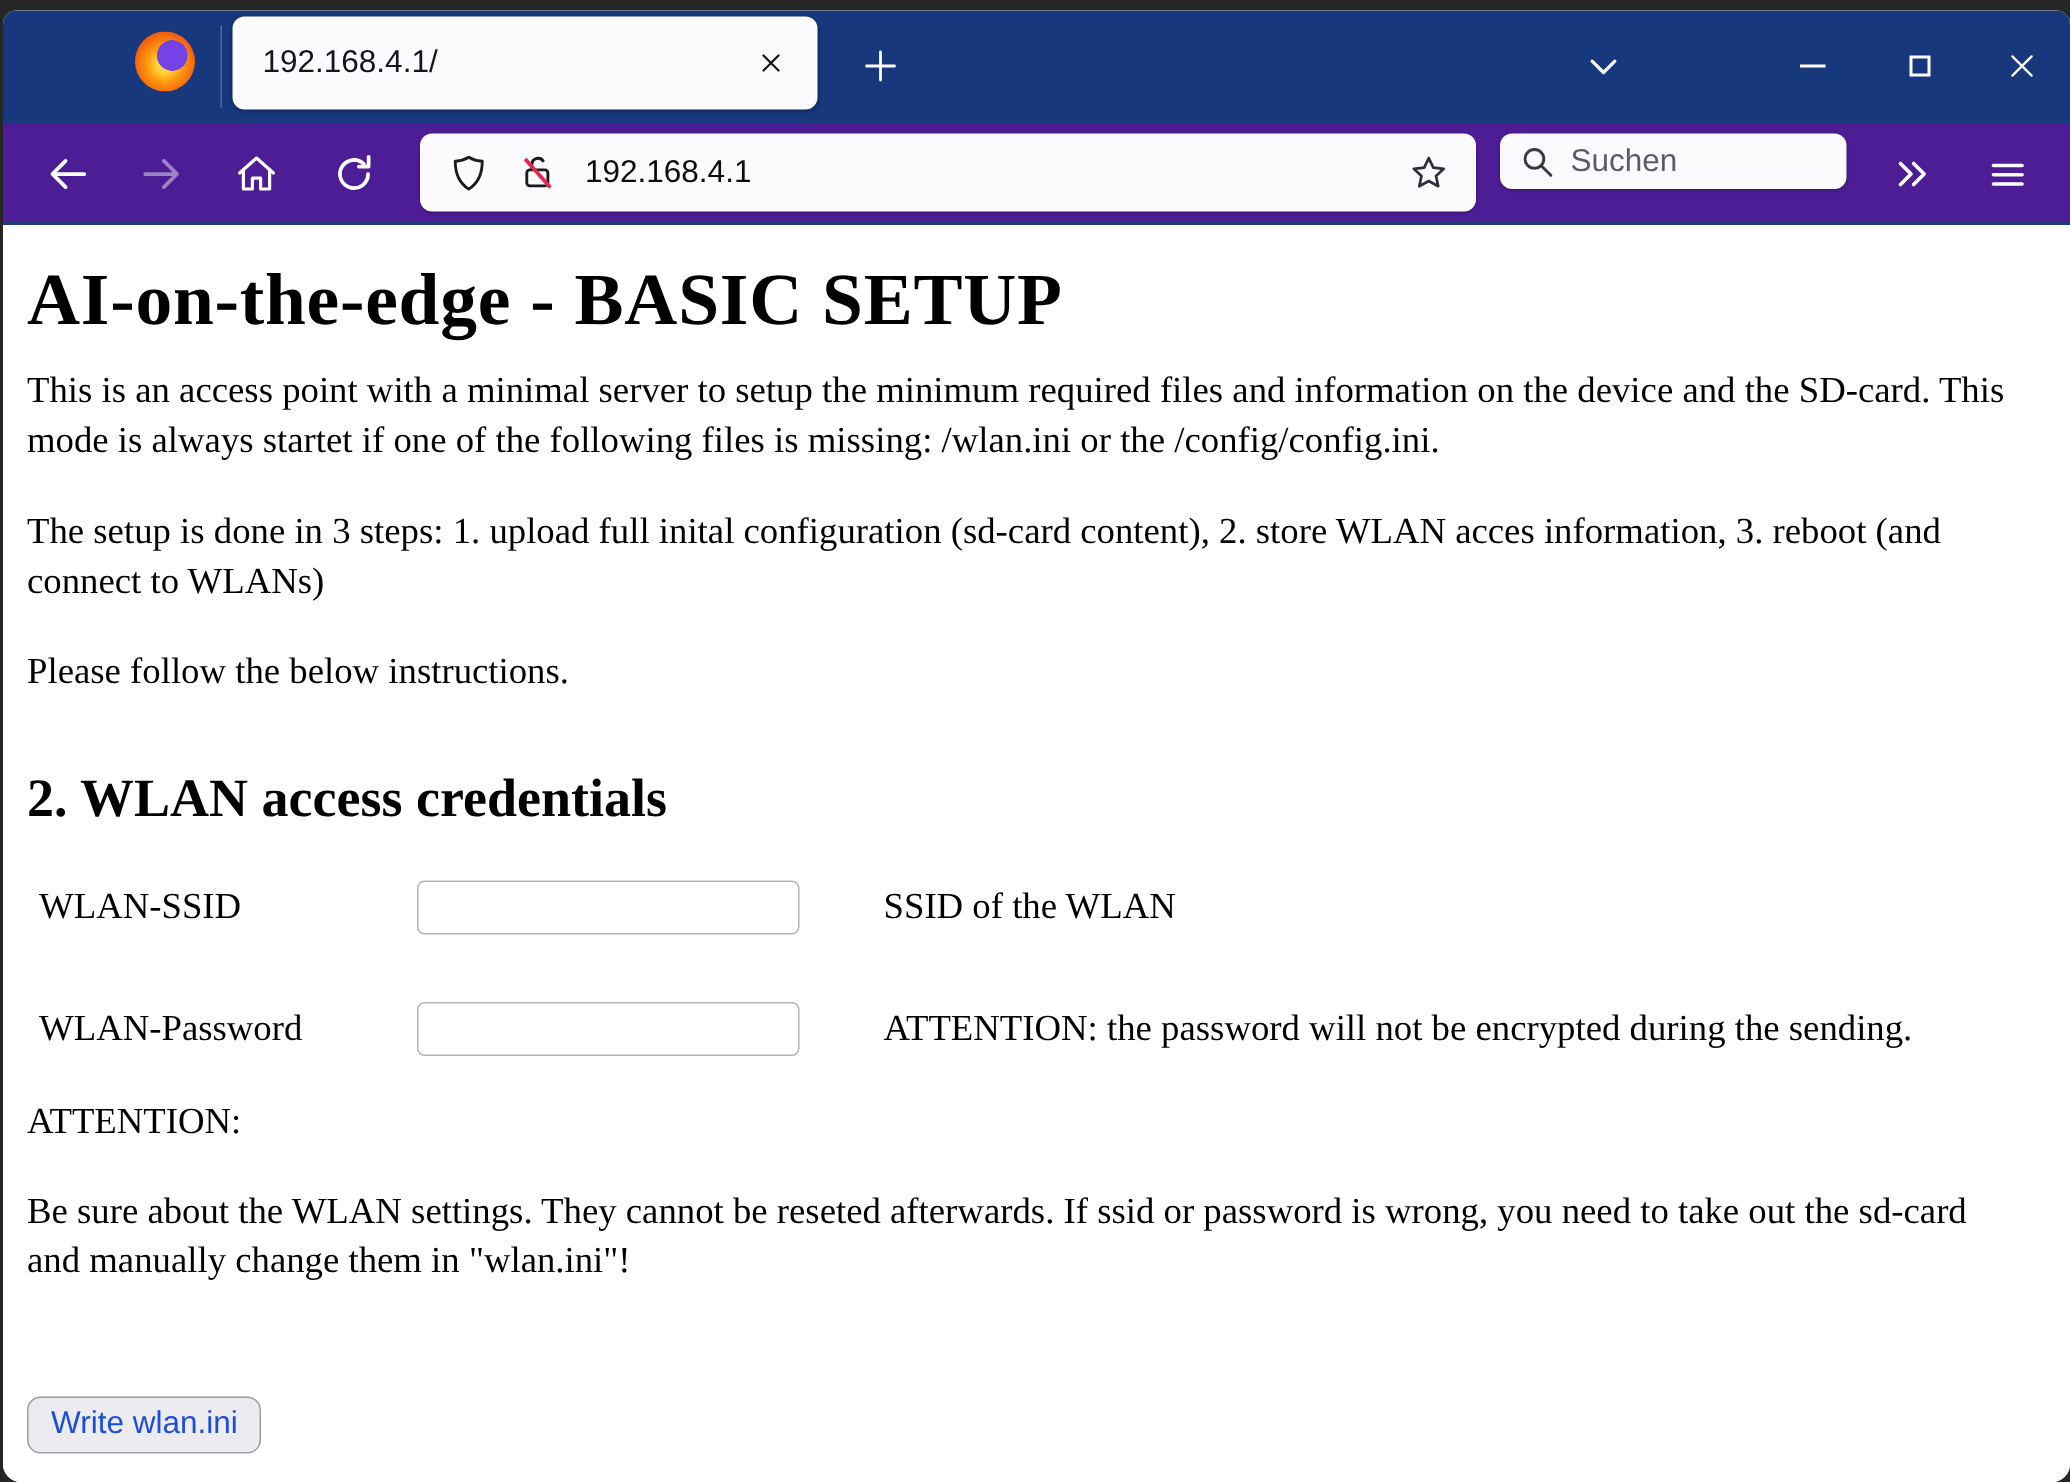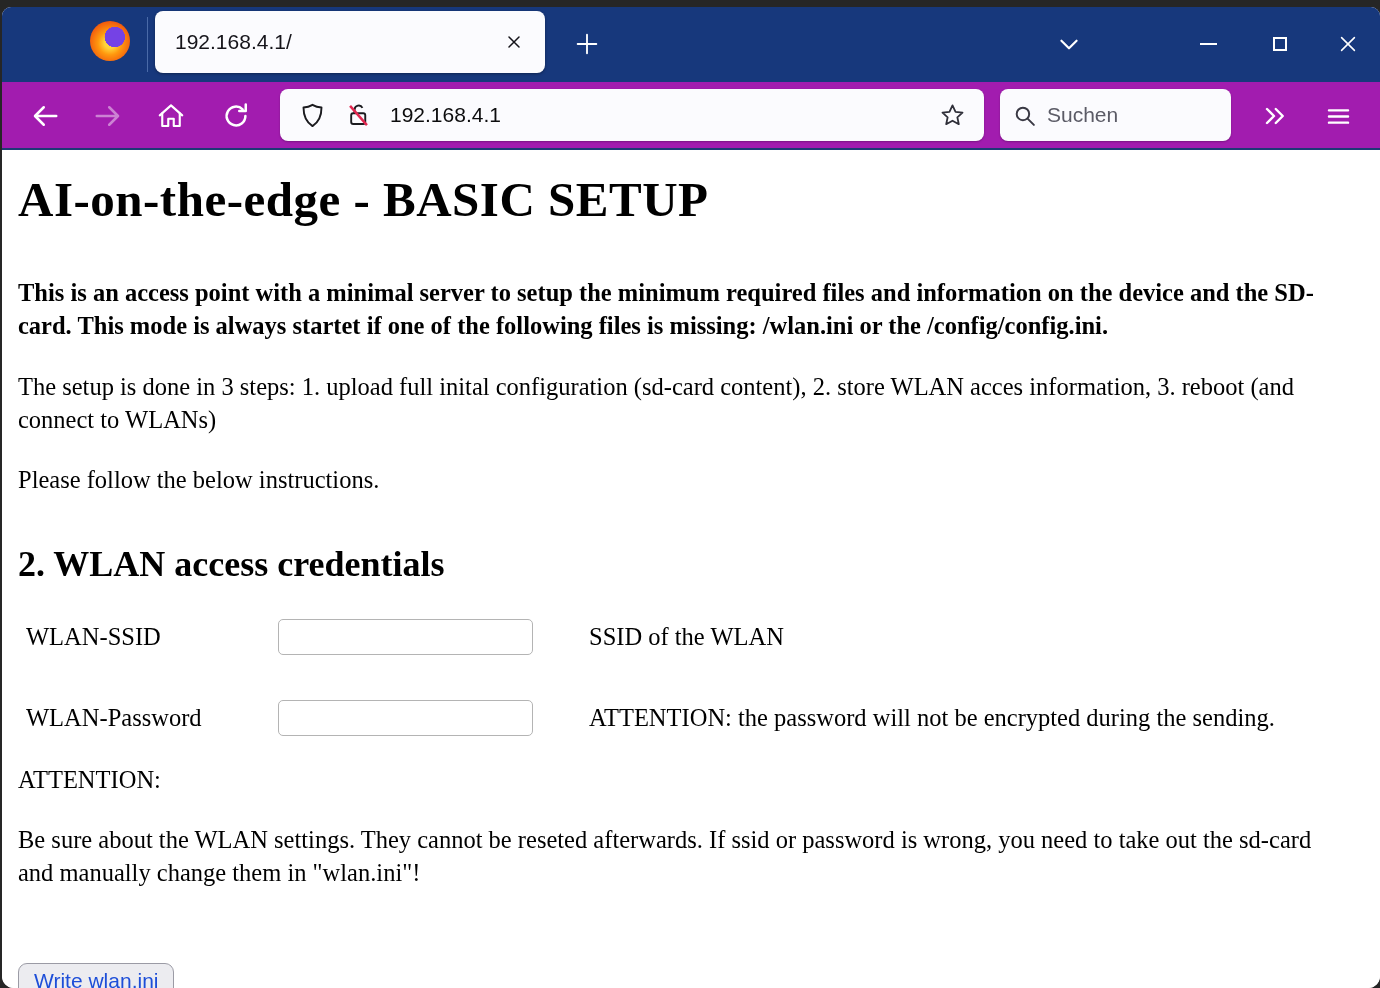--- a/index.html
+++ b/index.html
@@ -33,56 +33,56 @@
   .newtab-btn { position:absolute; left:565px; top:17px; width:40px; height:40px; }
   .tablist-btn { position:absolute; left:1047px; top:17px; width:40px; height:40px; }
   .win-min { position:absolute; left:1183px; top:14px; width:46px; height:46px; }
   .win-max { position:absolute; left:1255px; top:14px; width:46px; height:46px; }
   .win-close { position:absolute; left:1323px; top:14px; width:46px; height:46px; }
   .min-bar { width:17px; height:2px; background:#fff; }
   .max-box { width:14px; height:14px; border:2px solid #fff; }
 
   
   .toolbar {
-    position:relative; height:68px; background:#a21caf; flex:0 0 auto;
+    position:relative; height:68px; background:#4c1d95; flex:0 0 auto;
     border-bottom:2px solid #1d3a75;
   }
   .nav-btn { position:absolute; top:16px; width:36px; height:36px; border-radius:6px; }
   .nav-back { left:25px; } .nav-fwd { left:88px; opacity:.45; } .nav-home { left:151px; } .nav-reload { left:216px; }
   .urlbar {
     position:absolute; left:278px; top:7px; width:704px; height:52px;
     background:#fbfbfe; border-radius:8px; display:flex; align-items:center; padding:0 14px;
     box-shadow:0 1px 2px rgba(0,0,0,.25);
   }
   .urlbar .gap { width:10px; }
   .url-input {
     flex:1 1 auto; border:none; outline:none; background:transparent;
     font-size:21px; color:#0c0c0d; font-family:"Liberation Sans", sans-serif; padding-left:14px;
   }
   .searchbar {
-    position:absolute; left:998px; top:7px; width:231px; height:52px;
+    position:absolute; left:998px; top:7px; width:231px; height:37px;
     background:#fbfbfe; border-radius:8px; display:flex; align-items:center; padding:0 12px;
     box-shadow:0 1px 2px rgba(0,0,0,.25);
   }
   .search-input {
     flex:1 1 auto; width:60px; border:none; outline:none; background:transparent;
     font-size:21px; color:#15141a; font-family:"Liberation Sans", sans-serif; padding-left:10px;
   }
   .search-input::placeholder { color:#5b5b66; opacity:1; }
   .overflow-btn { position:absolute; left:1253px; top:16px; width:38px; height:36px; border-radius:6px; }
   .menu-btn { position:absolute; left:1317px; top:16px; width:38px; height:36px; border-radius:6px; }
 
   
   .content {
     flex:1 1 auto; background:#fff; overflow:hidden;
     font-family:"Liberation Serif", serif; color:#000; padding:0 16px;
   }
   .content h1 { font-size:49px; font-weight:bold; margin:21px 0 0 0; letter-spacing:.5px; }
   .content p  { font-size:24.5px; line-height:1.36; margin:27px 0; max-width:1330px; }
-  .content p.first { margin-top:48px;font-weight:bold; }
+  .content p.first { margin-top:16px; }
   .content h2 { font-size:36px; font-weight:bold; margin:46px 0 0 0; }
   .cred-form { margin:34px 0 0 8px; display:grid; grid-template-columns:207px 257px auto; row-gap:9px; align-items:center;gap:45px; }
   .cred-label { font-size:24.5px; }
   .cred-input {
     width:255px; height:36px; border:1px solid #b4b4b4; border-radius:5px;
     font-size:21px; padding:0 8px; background:#fff; outline:none;
     font-family:"Liberation Sans", sans-serif;
   }
   .cred-note { font-size:24.5px; padding-left:9px; white-space:nowrap; }
   .attn-head { font-size:24.5px; font-weight:normal; margin:56px 0 0 0; }

